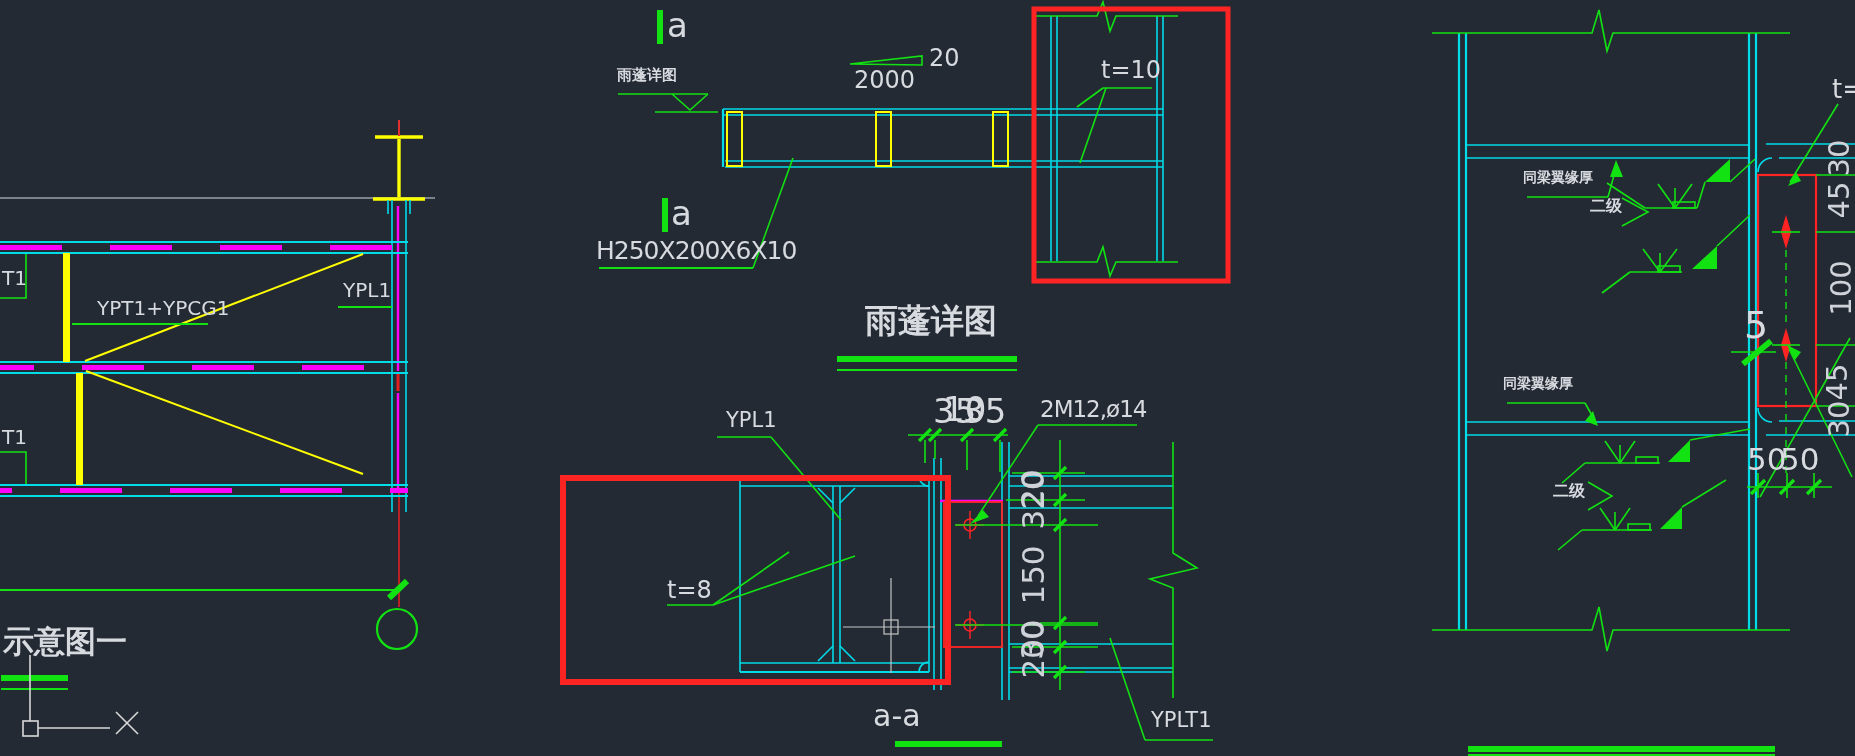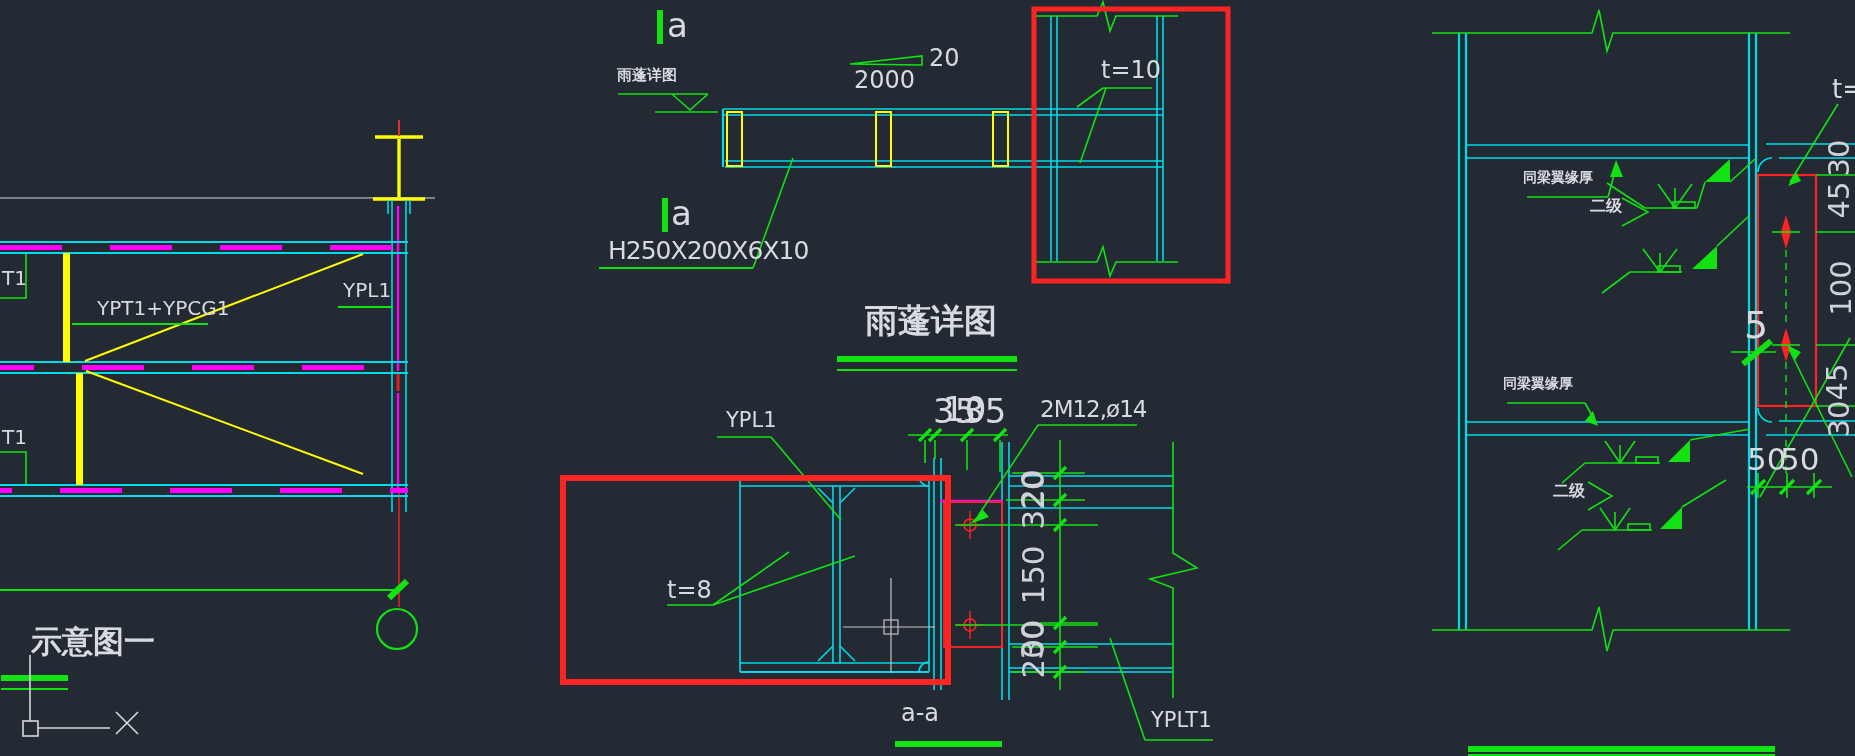--- a/index.html
+++ b/index.html
@@ -329,44 +329,44 @@
 
     <line class="gt" x1="1468" y1="749" x2="1775" y2="749"></line>
     <line class="g2" x1="1468" y1="755" x2="1775" y2="755"></line>
   </g>
 </svg>
 
 <span class="lbl" style="left:2px;top:268px;font-size:20px;">T1</span>
 <span class="lbl" style="left:2px;top:427px;font-size:20px;">T1</span>
 <span class="lbl" style="left:97px;top:298px;font-size:20px;">YPT1+YPCG1</span>
 <span class="lbl" style="left:343px;top:280px;font-size:20px;">YPL1</span>
-<span class="lbl cjk" style="left:3px;top:626px;font-size:31px;margin-left:28px;">示意图一</span>
+<span class="lbl cjk" style="left:3px;top:626px;font-size:31px;">示意图一</span>
 
 <span class="lbl" style="left:667px;top:8px;font-size:34px;">a</span>
 <span class="lbl" style="left:671px;top:196px;font-size:34px;">a</span>
 <span class="lbl cjk" style="left:617px;top:68px;font-size:15px;">雨蓬详图</span>
 <span class="lbl" style="left:929px;top:46px;font-size:24px;">20</span>
 <span class="lbl" style="left:854px;top:68px;font-size:24px;">2000</span>
 <span class="lbl" style="left:1101px;top:58px;font-size:24px;">t=10</span>
-<span class="lbl" style="left:596px;top:238px;font-size:25px;letter-spacing:-1px;margin-left:12px;">H250X200X6X10</span>
+<span class="lbl" style="left:596px;top:238px;font-size:25px;letter-spacing:-1px;">H250X200X6X10</span>
 <span class="lbl cjk" style="left:841px;top:304px;font-size:33px;margin-left:24px;">雨蓬详图</span>
 
 <span class="lbl" style="left:726px;top:410px;font-size:21px;">YPL1</span>
 <span class="lbl" style="left:667px;top:578px;font-size:24px;">t=8</span>
 <span class="lbl" style="left:1040px;top:398px;font-size:23px;letter-spacing:-1px;">2M12,ø14</span>
 <span class="lbl" style="left:935px;top:392px;font-size:34px;margin-left:8px;">10</span>
 <span class="lbl" style="left:933px;top:394px;font-size:34px;">35</span>
 <span class="lbl" style="left:963px;top:394px;font-size:34px;">35</span>
 <span class="vdim" style="left:1033px;top:500px;font-size:31px;">320</span>
 <span class="vdim" style="left:1032px;top:489px;font-size:31px;">20</span>
 <span class="vdim" style="left:1033px;top:575px;font-size:31px;">150</span>
 <span class="vdim" style="left:1033px;top:649px;font-size:31px;">200</span>
 <span class="vdim" style="left:1032px;top:640px;font-size:31px;">30</span>
 <span class="lbl" style="left:1151px;top:710px;font-size:21px;">YPLT1</span>
-<span class="lbl" style="left:901px;top:701px;font-size:24px;">a-a</span>
+<span class="lbl" style="left:873px;top:701px;font-size:30px;">a-a</span>
 
 <span class="lbl cjk" style="left:1523px;top:170px;font-size:14px;">同梁翼缘厚</span>
 <span class="lbl cjk" style="left:1503px;top:376px;font-size:14px;">同梁翼缘厚</span>
 <span class="lbl cjk" style="left:1590px;top:198px;font-size:16px;">二级</span>
 <span class="lbl cjk" style="left:1553px;top:483px;font-size:16px;">二级</span>
 <span class="lbl" style="left:1744px;top:306px;font-size:38px;">5</span>
 <span class="lbl" style="left:1832px;top:76px;font-size:26px;">t=</span>
 <span class="vdim" style="left:1839px;top:158px;font-size:29px;">30</span>
 <span class="vdim" style="left:1839px;top:200px;font-size:29px;">45</span>
 <span class="vdim" style="left:1841px;top:288px;font-size:29px;">100</span>

